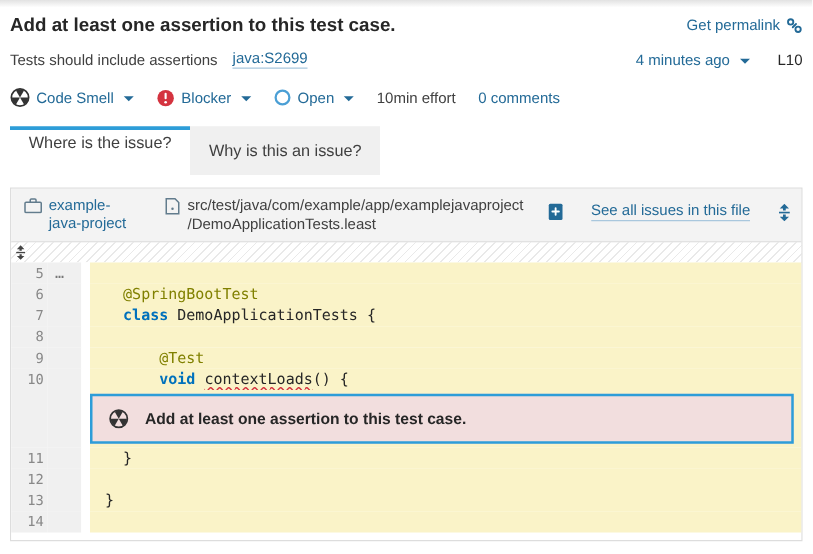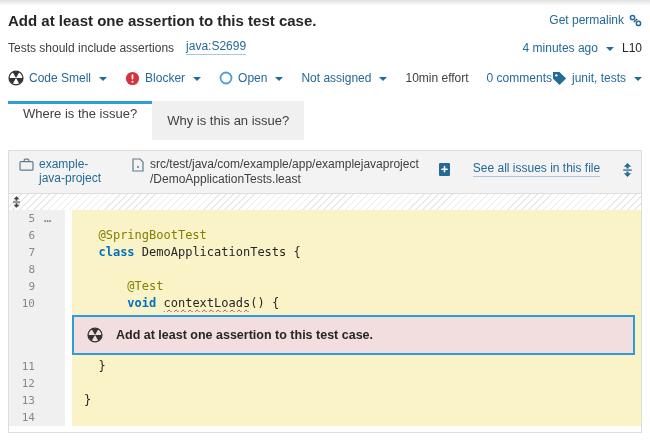--- a/index.html
+++ b/index.html
@@ -8,21 +8,21 @@
     font-family:"Liberation Sans",sans-serif;color:#262626;
   }
   .top-shadow{height:6px;background:linear-gradient(#e2e2e2,#ffffff)}
   a,.linkish{color:var(--link-blue);text-decoration:none;cursor:pointer}
   .hdr{padding:5px 8px 0}
   .hdr-row1{display:flex;justify-content:space-between;align-items:flex-start}
   h1{font-size:15px;line-height:19px;margin:0;font-weight:bold;color:#262626}
   .permalink{display:flex;align-items:center;gap:5px;font-size:12px;white-space:nowrap;margin-top:2px}
   .hdr-row2{display:flex;align-items:flex-end;margin-top:9px;font-size:12px;color:#404040}
   .rule-key{margin-left:12px;border-bottom:1px solid #a9c7dd;padding-bottom:1px}
-  .hdr-row2-right{margin-left:auto;display:flex;align-items:center;gap:8px}
+  .hdr-row2-right{margin-left:auto;display:flex;align-items:center;gap:22px}
   .lineref{color:#262626}
   .toolbar{display:flex;align-items:center;margin-top:15px;font-size:12px}
   .tb-left{display:flex;align-items:center;gap:18px}
   .tb-item{display:flex;align-items:center;gap:5px;cursor:pointer;white-space:nowrap}
   .tb-right{margin-left:auto;display:flex;align-items:center;gap:5px;cursor:pointer}
   .plain{color:#404040;cursor:default}
   .caret{display:inline-block;width:0;height:0;border-left:4px solid transparent;
     border-right:4px solid transparent;border-top:4px solid var(--link-blue);
     margin-left:3px;position:relative;top:1px}
   .tabs{display:flex;margin:15px 0 0 8px}
@@ -108,34 +108,22 @@
         <a>Blocker</a>
         <span class="caret"></span>
       </div>
       <div class="tb-item">
         <svg width="14" height="14" viewBox="0 0 14 14">
           <circle cx="7" cy="7" r="5.5" fill="#fff" stroke="#4b9fd5" stroke-width="1.8"></circle>
         </svg>
         <a>Open</a>
         <span class="caret"></span>
       </div>
-      <div class="tb-item">
-        <a>Not assigned</a>
-        <span class="caret"></span>
-      </div>
       <span class="plain">10min effort</span>
       <a>0 comments</a>
-    </div>
-    <div class="tb-right">
-      <svg width="15" height="15" viewBox="0 0 16 16">
-        <path d="M1 1 h7 l7 7 -7 7 -7 -7 z" fill="#236a97"></path>
-        <circle cx="4.6" cy="4.6" r="1.25" fill="#fff"></circle>
-      </svg>
-      <a>junit, tests</a>
-      <span class="caret"></span>
     </div>
   </div>
 </div>
 
 <div class="tabs">
   <div class="tab active">Where is the issue?</div>
   <div class="tab inactive">Why is this an issue?</div>
 </div>
 
 <div class="file-box">

